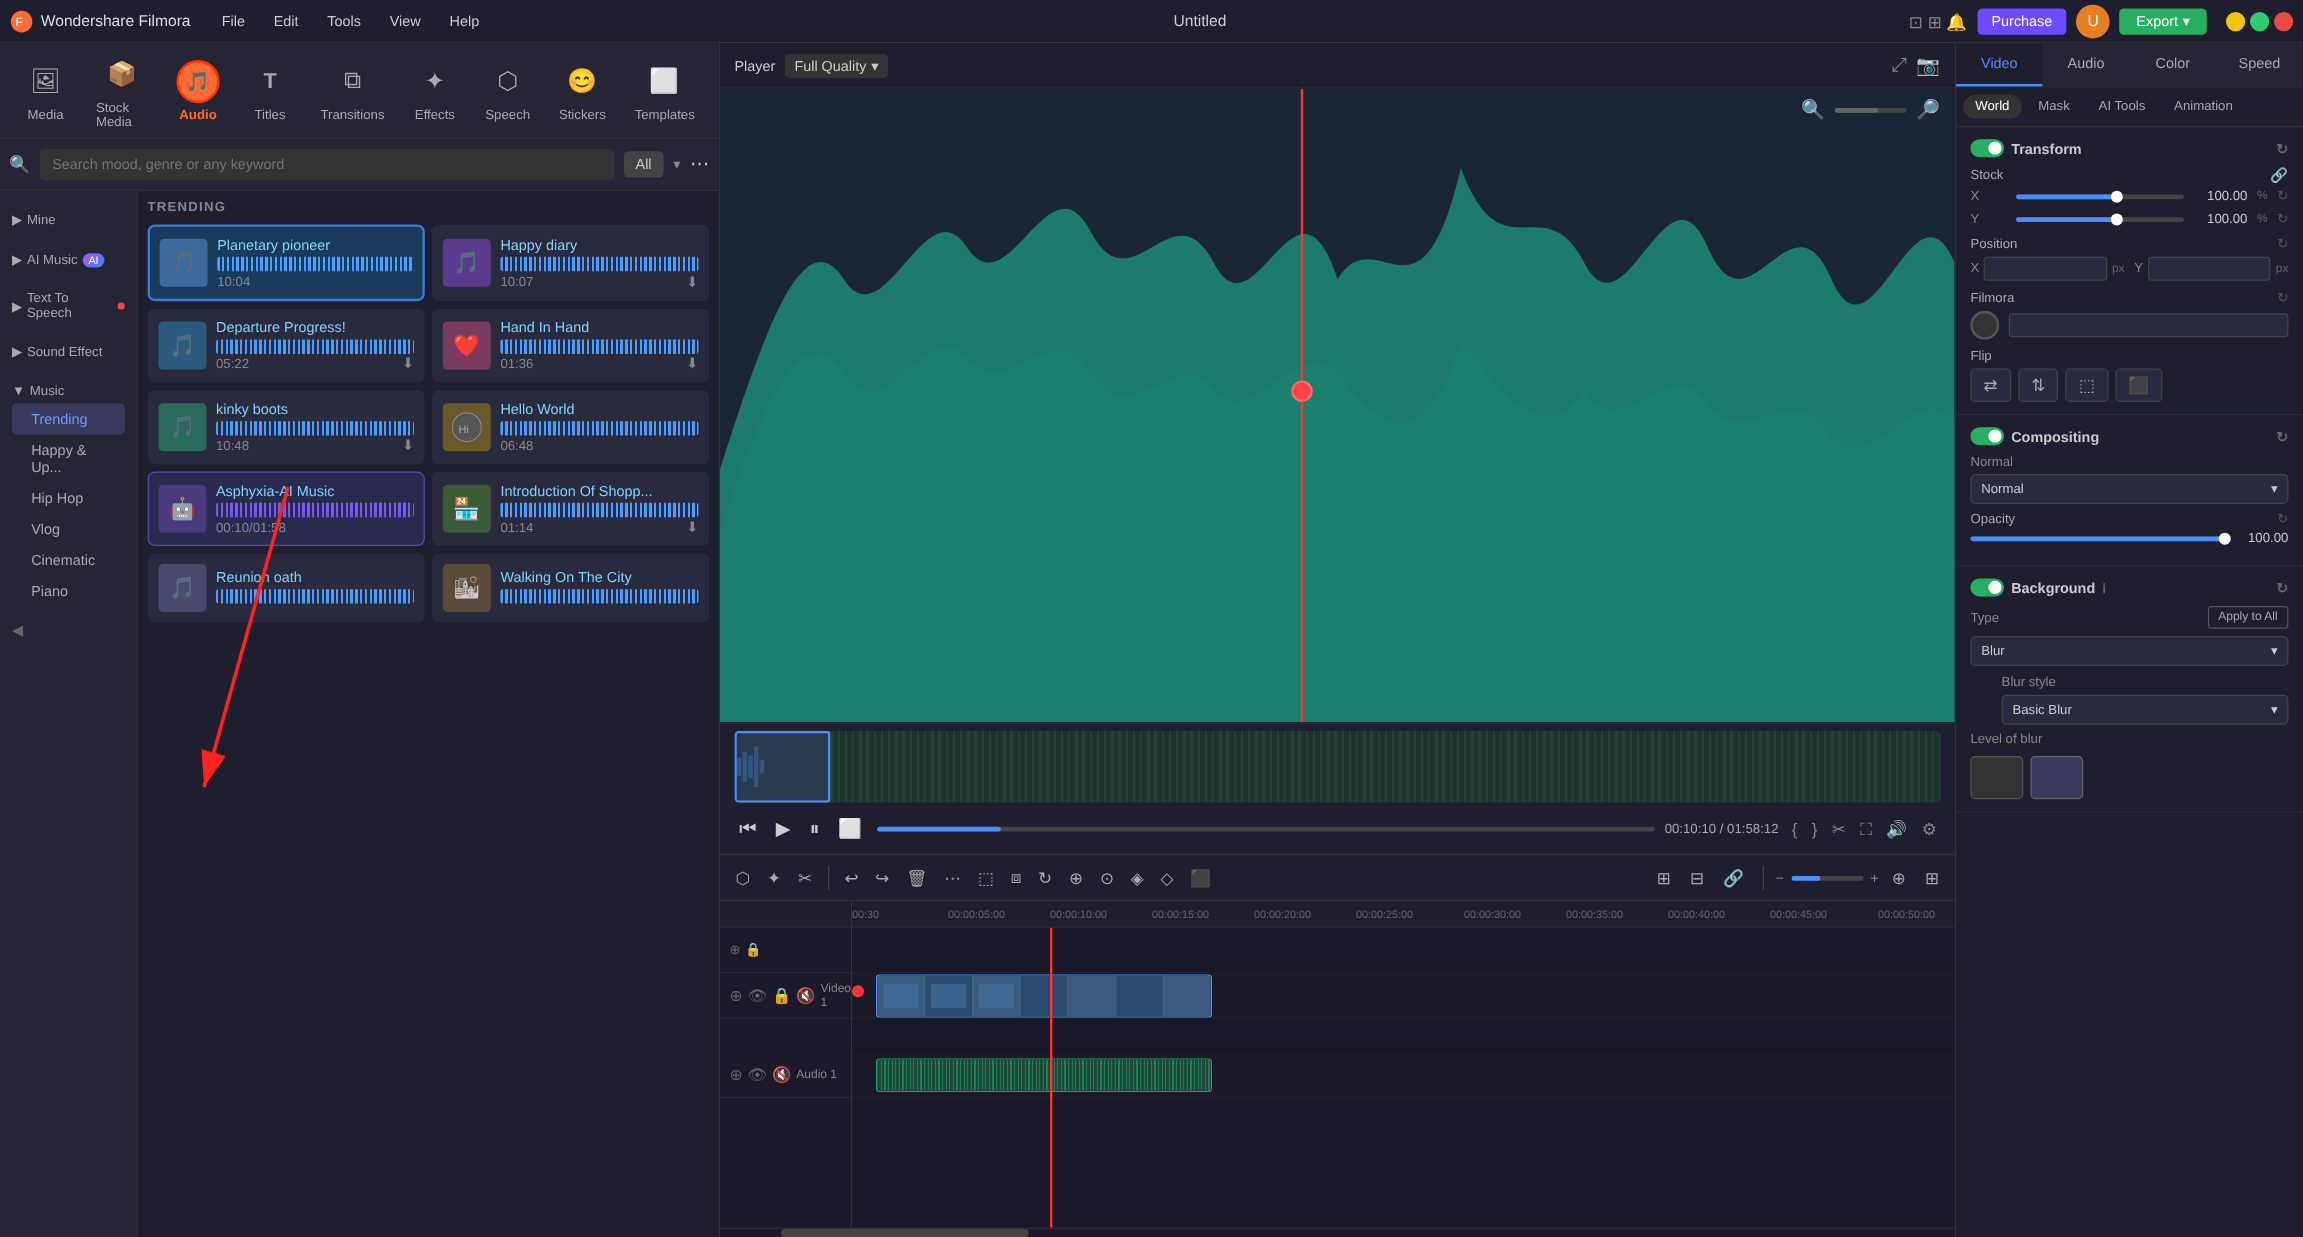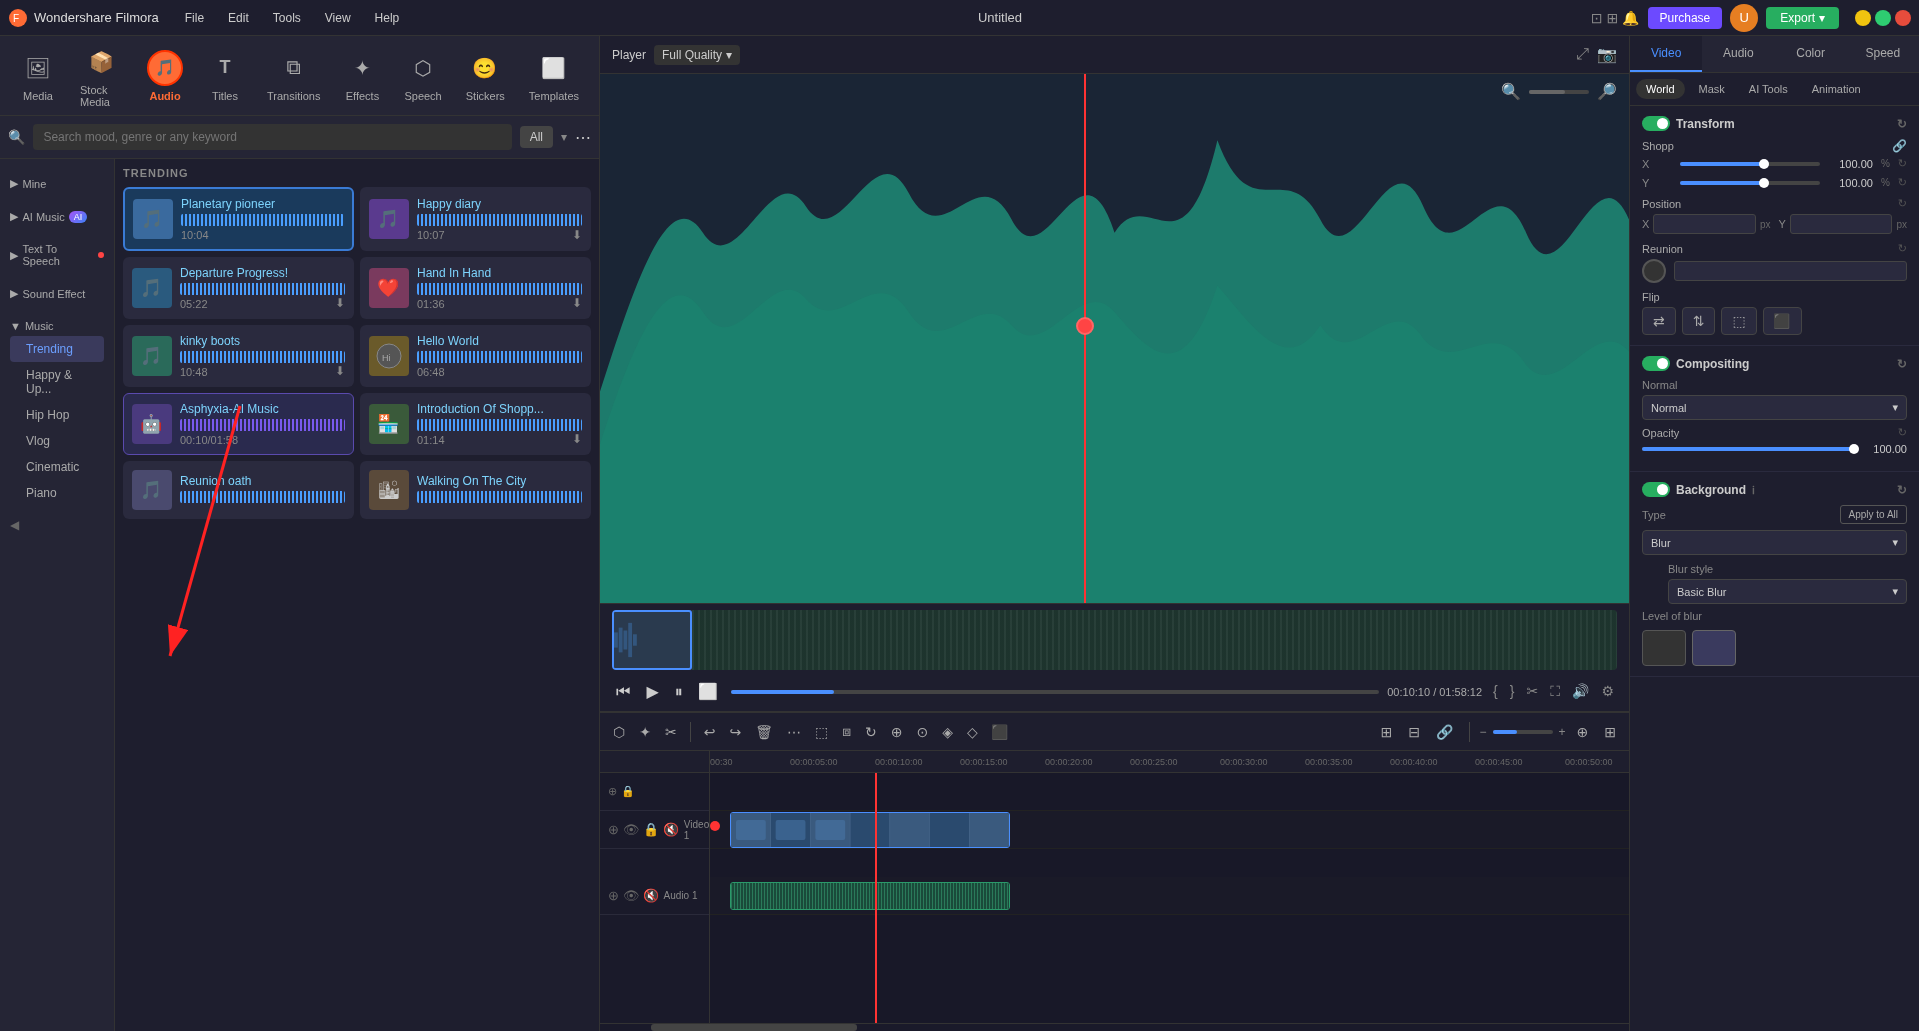--- a/index.html
+++ b/index.html
@@ -638,21 +638,21 @@
       <div class="prop-section-header">
         <span class="section-toggle">
           <div class="toggle on"></div>
           <span>Transform</span>
         </span>
         <span style="color:#666;cursor:pointer;">↻</span>
       </div>
 
       <div style="margin-bottom:8px;">
         <div style="display:flex;align-items:center;justify-content:space-between;margin-bottom:4px;">
-          <span style="color:#aaa;font-size:11px;">Shopp</span>
+          <span style="color:#aaa;font-size:11px;">Stock</span>
           <span style="color:#666;cursor:pointer;font-size:12px;">🔗</span>
         </div>
         <div class="prop-row">
           <span class="prop-label">X</span>
           <div class="prop-slider">
             <div class="prop-slider-fill" style="width:60%;"></div>
             <div class="prop-slider-thumb" style="left:calc(60% - 5px);"></div>
           </div>
           <span class="prop-value">100.00</span>
           <span class="prop-unit">%</span>
@@ -684,21 +684,21 @@
           <div class="xy-field">
             <span class="xy-label">Y</span>
             <input class="xy-val" style="background: rgb(42, 42, 62); border: 1px solid rgb(68, 68, 68); border-radius: 3px; padding: 3px 6px; color: rgb(204, 204, 204); font-size: 11px; width: 100%;">
             <span class="prop-unit">px</span>
           </div>
         </div>
       </div>
 
       <div style="margin-bottom:8px;">
         <div style="margin-bottom:4px;display:flex;align-items:center;justify-content:space-between;">
-          <span style="color:#aaa;font-size:11px;">Reunion</span>
+          <span style="color:#aaa;font-size:11px;">Filmora</span>
           <span style="color:#555;cursor:pointer;font-size:11px;">↻</span>
         </div>
         <div class="rotate-row">
           <div class="rotate-circle"></div>
           <input class="xy-val" style="background: rgb(42, 42, 62); border: 1px solid rgb(68, 68, 68); border-radius: 3px; padding: 3px 6px; color: rgb(204, 204, 204); font-size: 11px; flex: 1 1 0%;">
         </div>
       </div>
 
       <div style="margin-bottom:0;">
         <span style="color:#aaa;font-size:11px;display:block;margin-bottom:4px;">Flip</span>

